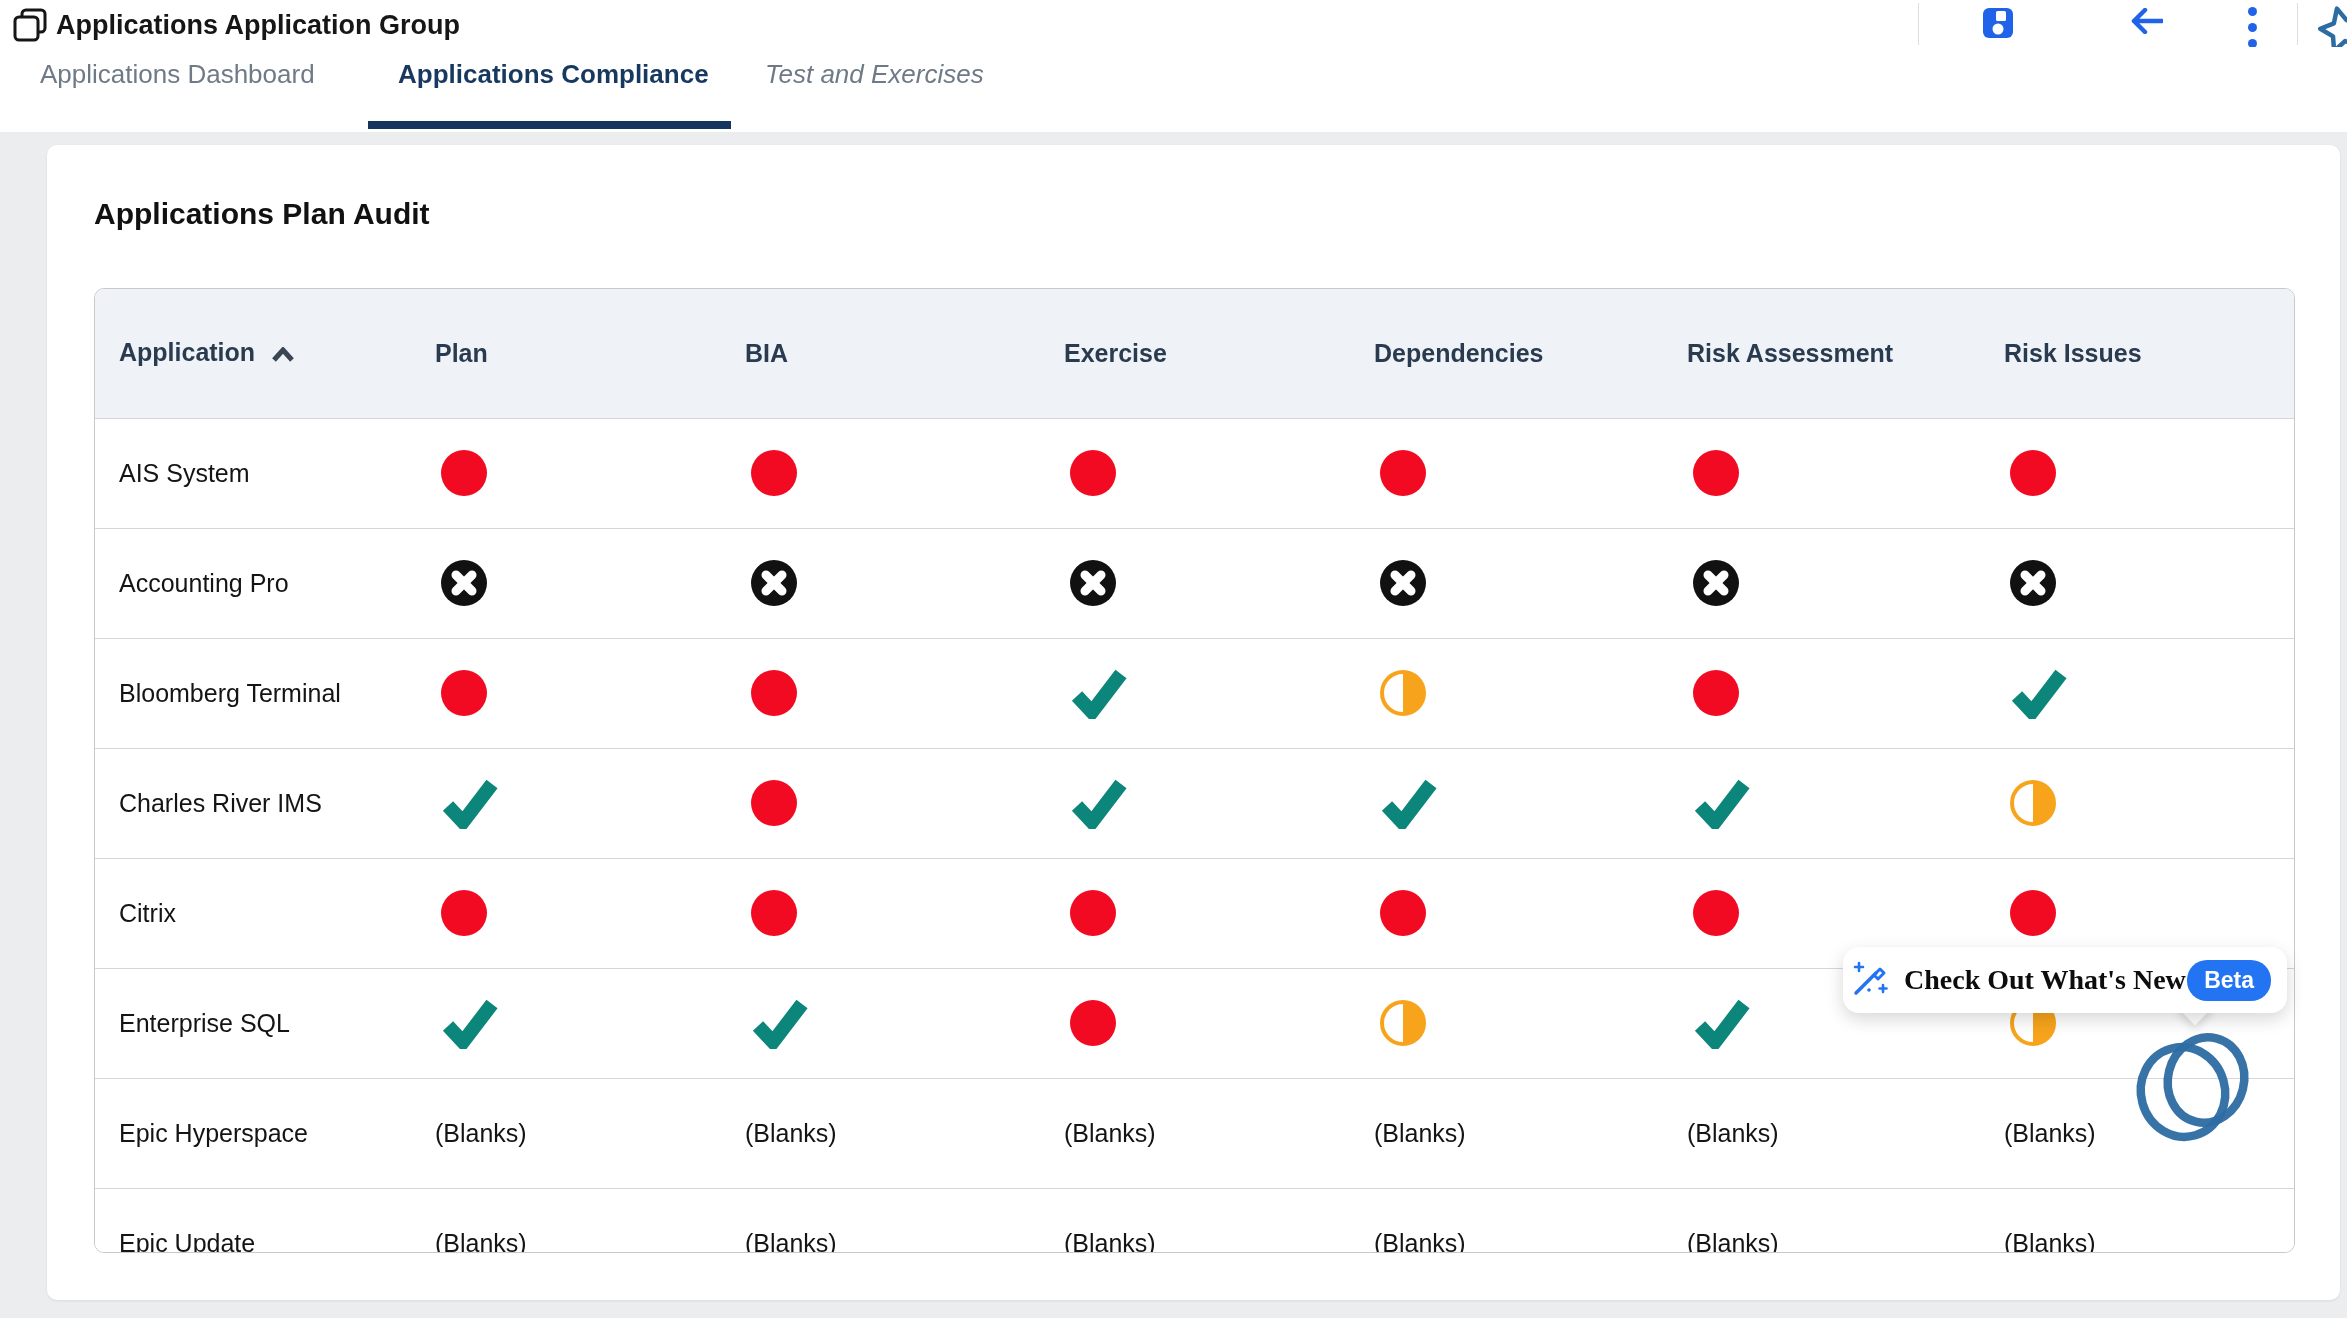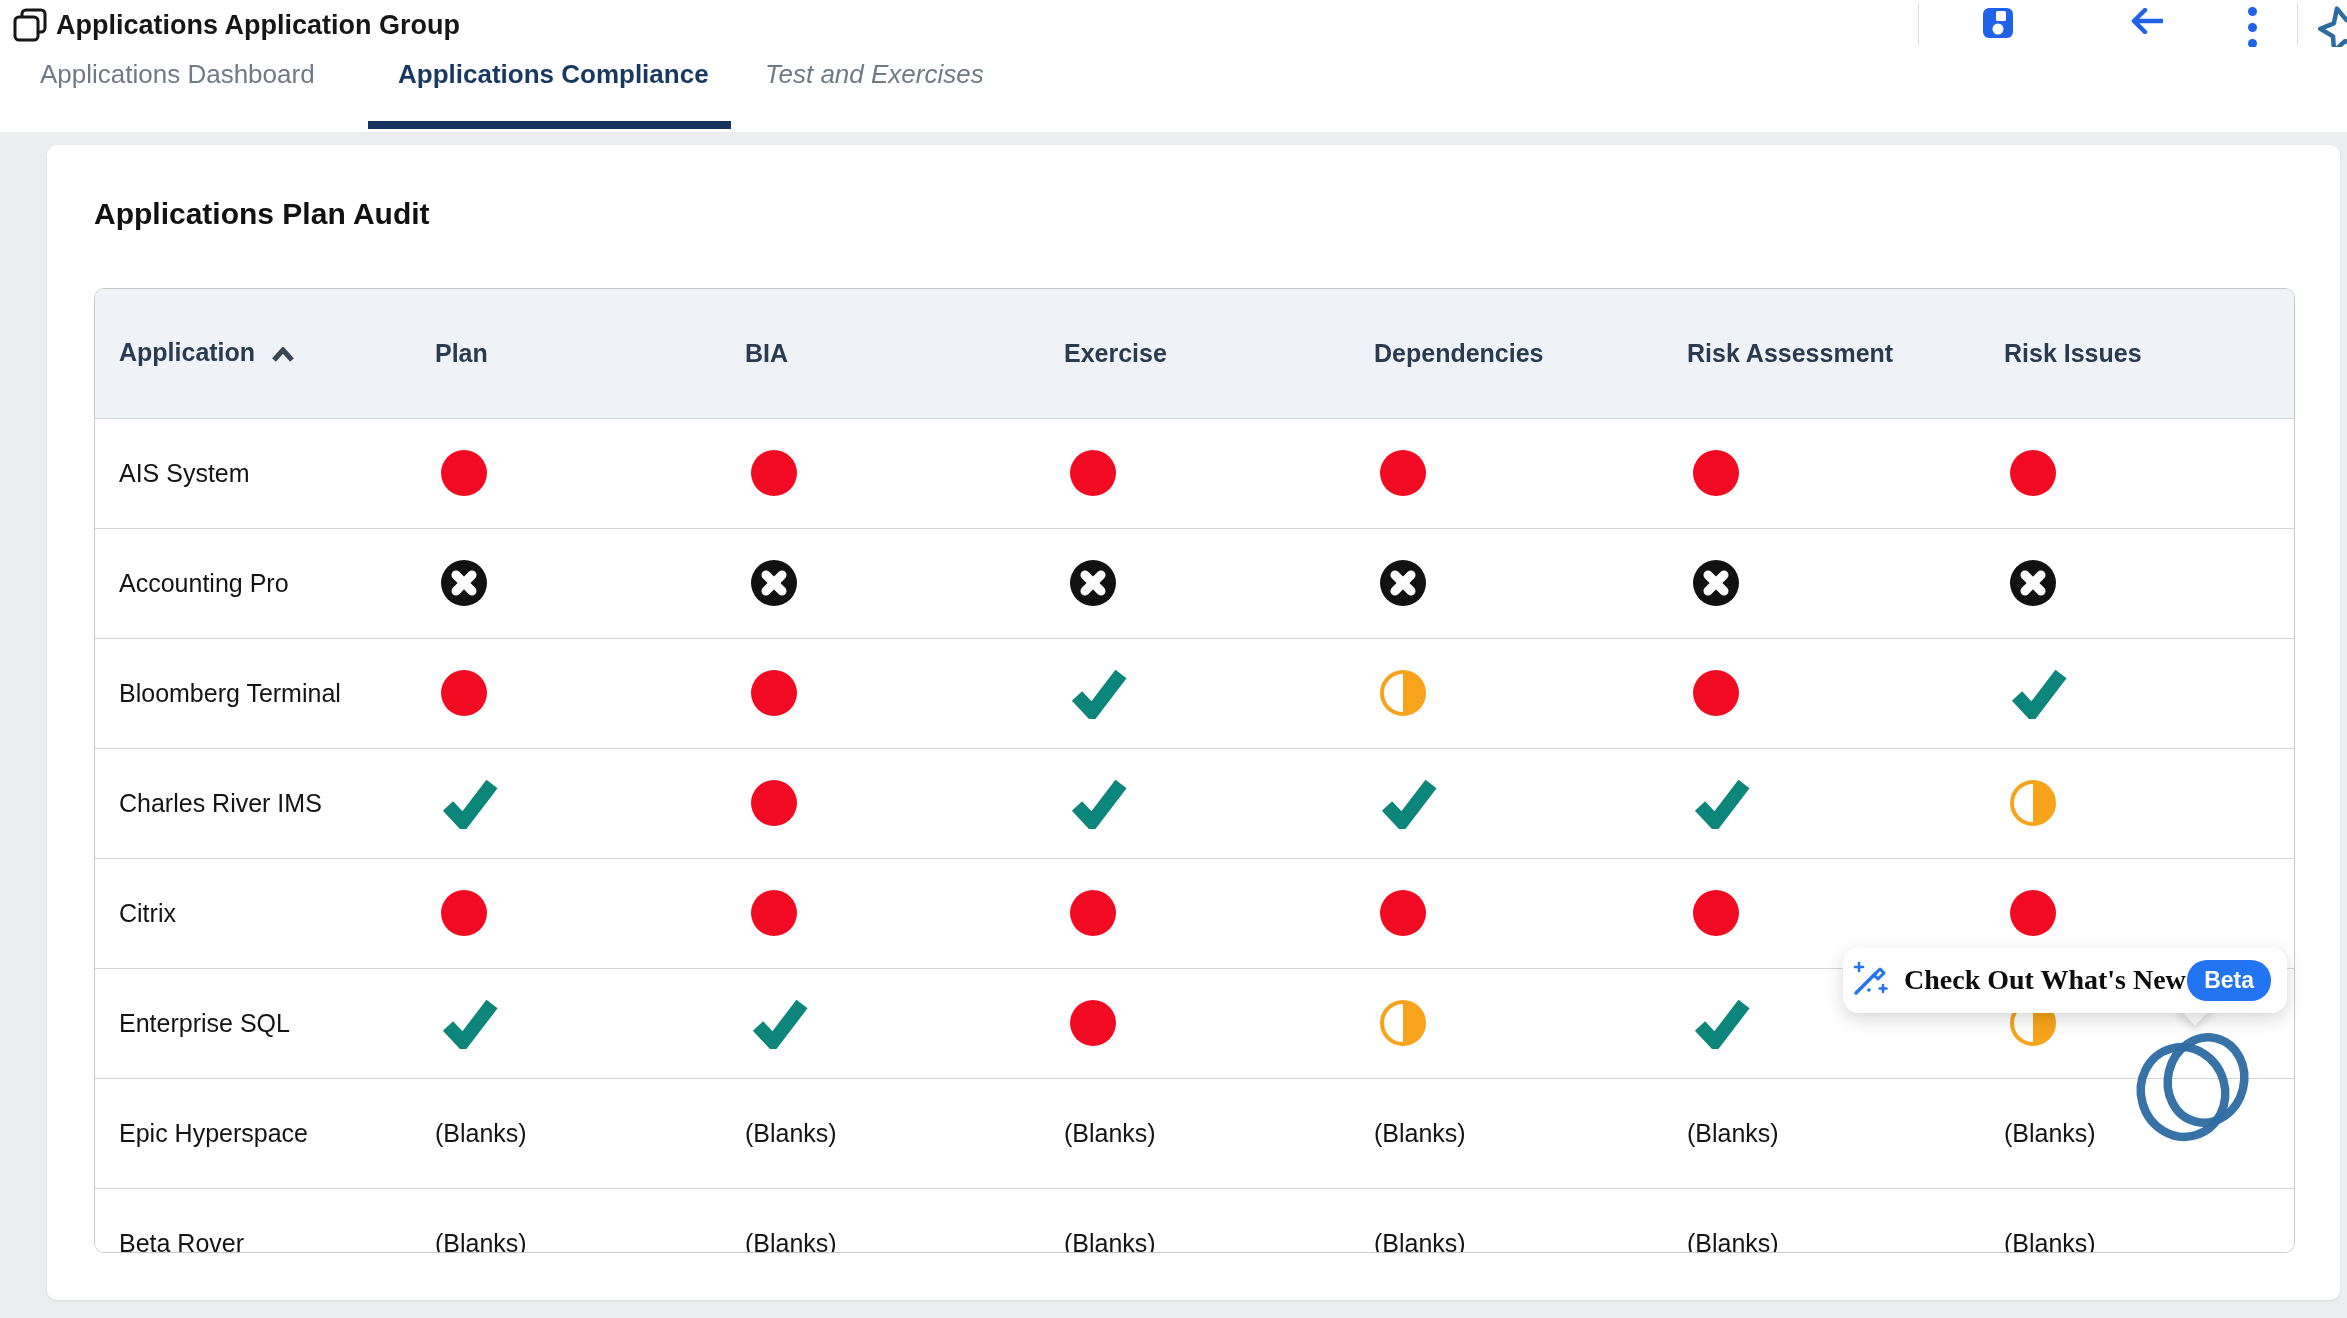--- a/index.html
+++ b/index.html
@@ -442,21 +442,21 @@
   <span>(Blanks)</span>
 </td>
                 <td>
   <span>(Blanks)</span>
 </td>
                 <td>
   <span>(Blanks)</span>
 </td>
               </tr>
               <tr>
-                <td>Beta Rover</td>
+                <td>Epic Update</td>
                 <td>
   <span>(Blanks)</span>
 </td>
                 <td>
   <span>(Blanks)</span>
 </td>
                 <td>
   <span>(Blanks)</span>
 </td>
                 <td>

